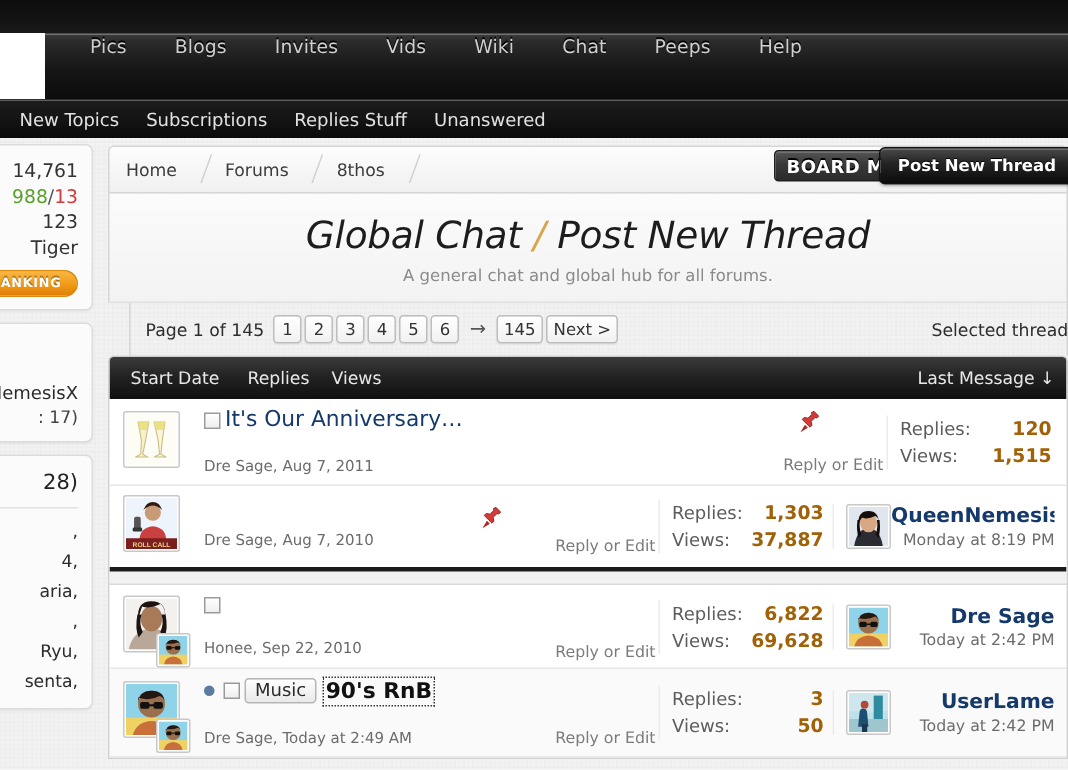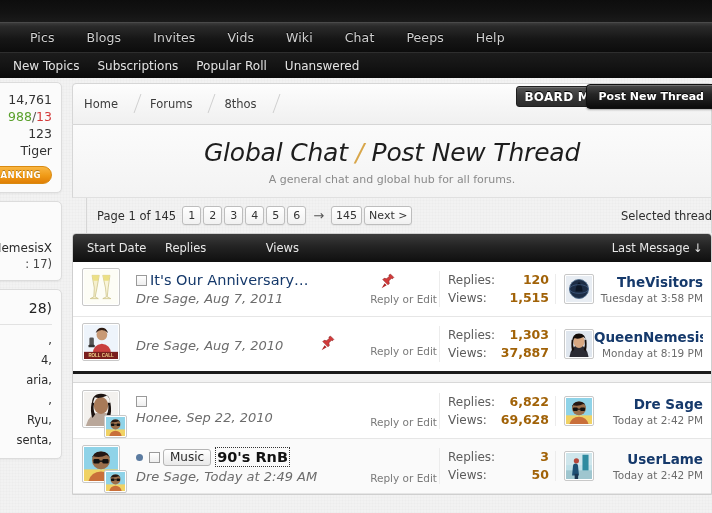--- a/index.html
+++ b/index.html
@@ -9,26 +9,26 @@
     font-family: "DejaVu Sans", "Liberation Sans", sans-serif;
     background: #ffffff;
   }
 
   
   .topstrip {
     height: 22px;
     background: linear-gradient(180deg, #0d0d0d 0%, #131313 60%, #1a1a1a 100%);
   }
   .nav-main {
-    height: 30px;
+    height: 44px;
     background: linear-gradient(180deg, #3a3a3a 0%, #2a2a2a 12%, #161616 55%, #0c0c0c 100%);
     display: flex;
-    align-items: center;
     padding-left: 14px;
     border-top: 1px solid #4a4a4a;
+    margin-left: 30px;
   }
   .nav-main a {
     color: #cfcfcf;
     font-size: 12.5px;
     text-decoration: none;
     padding: 0 16px;
     letter-spacing: 0.1px;
     text-shadow: 0 -1px 0 #000;
     white-space: nowrap;
   }
@@ -107,21 +107,21 @@
   
   .main {
     flex: 1;
     min-width: 0;
     padding: 5px 0 0 4px;
     position: relative;
   }
 
   
   .crumb-bar {
-    height: 42px;
+    height: 32px;
     background: linear-gradient(180deg, #fdfdfd 0%, #f0f0f0 100%);
     border: 1px solid #d6d6d6;
     border-radius: 4px 4px 0 0;
     display: flex;
     align-items: center;
     position: relative;
     margin-right: 0;
   }
   .crumb {
     font-size: 11.5px;
@@ -257,21 +257,21 @@
     background: linear-gradient(180deg, #3b3b3b 0%, #232323 45%, #0f0f0f 100%);
     display: flex;
     align-items: center;
     color: #e8e8e8;
     font-size: 11.5px;
     padding-left: 14px;
   }
   .lh-title { width: 268px; }
   .lh-date  { width: 78px; text-align: left; }
   .lh-rep   { width: 56px; text-align: left; }
-  .lh-views { width: 78px; text-align: right; }
+  .lh-views { width: 78px; text-align: left; }
   .lh-last  { flex: 1; text-align: right; padding-right: 8px; }
 
   .trow {
     display: flex;
     align-items: center;
     border-bottom: 1px solid #e6e6e6;
     background: #fff;
     padding: 6px 4px 6px 9px;
     min-height: 48px;
     position: relative;
@@ -341,25 +341,24 @@
     white-space: nowrap;
     overflow: hidden;
   }
   .ttitle.focused {
     outline: 1px dotted #333;
     outline-offset: 1px;
     color: #111;
     font-weight: bold;
   }
   .tmeta {
-    font-size: 13px;
+    font-size: 10px;
     color: #6c6c6c;
-    margin-top: 3px;
-    white-space: nowrap;
-    font-style: italic;
+    margin-top: 18px;
+    white-space: nowrap;
   }
   .pin {
     position: absolute;
     right: 44px; top: 1px;
     width: 14px; height: 16px;
   }
   .reply-edit {
     position: absolute;
     right: 0px; bottom: 0px;
     font-size: 10.5px;
@@ -428,21 +427,21 @@
   <a href="#">Vids</a>
   <a href="#">Wiki</a>
   <a href="#">Chat</a>
   <a href="#">Peeps</a>
   <a href="#">Help</a>
 </div>
 
 <div class="nav-sub">
   <a href="#">New Topics</a>
   <a href="#">Subscriptions</a>
-  <a href="#">Popular Roll</a>
+  <a href="#">Replies Stuff</a>
   <a href="#">Unanswered</a>
 </div>
 
 <div class="page">
 
   <div class="sidebar">
 
     <div class="side-box">
       <div class="stat-line">14,761</div>
       <div class="stat-line"><span class="stat-green">988</span><span class="stat-slash">/</span><span class="stat-red">13</span></div>
@@ -561,36 +560,20 @@
         <div class="tcounts">
           <div class="cnt-line">
             <span class="cnt-key">Replies:</span>
             <span class="cnt-val">120</span>
           </div>
           <div class="cnt-line">
             <span class="cnt-key">Views:</span>
             <span class="cnt-val">1,515</span>
           </div>
         </div>
-        <div class="tlast">
-          <div class="last-av">
-            <svg viewBox="0 0 30 30">
-              <rect width="30" height="30" fill="#e8edf3"></rect>
-              <circle cx="15" cy="15" r="11" fill="#1d2d45"></circle>
-              <circle cx="15" cy="15" r="11" fill="none" stroke="#53708f" stroke-width="1"></circle>
-              <path d="M15 7 c-3 3 -4 7 -4 11 h8 c0-4 -1-8 -4-11z" fill="#0d1726"></path>
-              <path d="M4 15 h22 M15 4 v22" stroke="#4a6city" stroke-width="0"></path>
-              <ellipse cx="15" cy="15" rx="11" ry="5" fill="none" stroke="#44618a" stroke-width="0.8"></ellipse>
-            </svg>
-          </div>
-          <div class="last-txt">
-            <a href="#" class="last-user">TheVisitors</a>
-            <div class="last-time">Tuesday at 3:58 PM</div>
-          </div>
-        </div>
       </div>
 
       <div class="trow sticky-sep" style="min-height:56px">
         <div class="av-wrap">
           <div class="avatar">
             <svg viewBox="0 0 38 38">
               <rect width="38" height="38" fill="#eef4fb"></rect>
               <circle cx="20" cy="11" r="6" fill="#c89a76"></circle>
               <path d="M13 9 q7-7 14 0 q-2-6 -7-6 q-5 0 -7 6z" fill="#2d1a10"></path>
               <path d="M10 32 q0-10 10-11 q10 1 10 11z" fill="#c9403f"></path>

